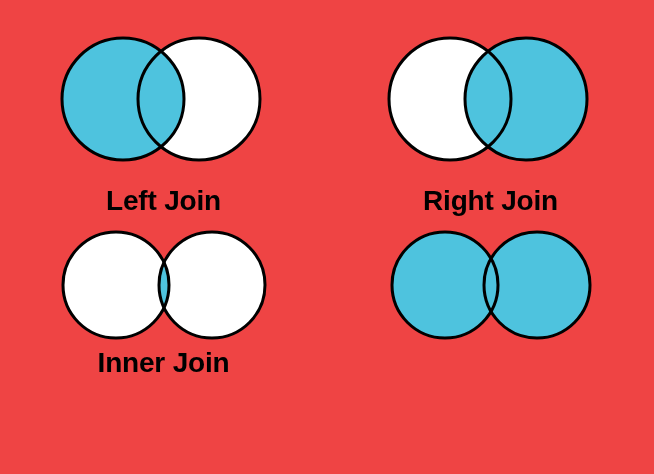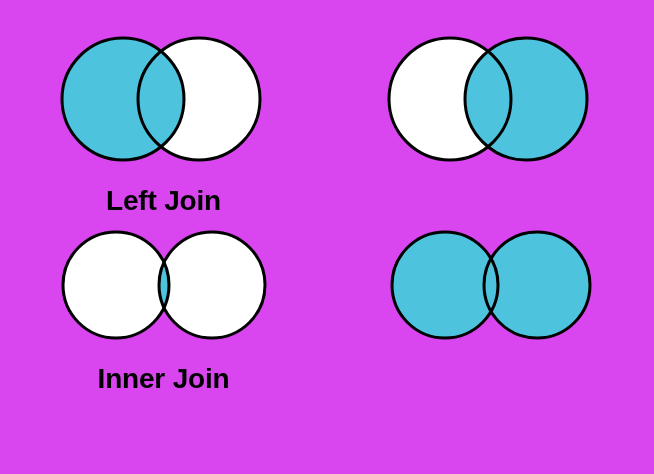--- a/index.html
+++ b/index.html
@@ -10,21 +10,21 @@
   body {
     width: 654px;
     height: 474px;
     font-family: "Liberation Sans", sans-serif;
     overflow: hidden;
   }
   .canvas {
     position: relative;
     width: 654px;
     height: 474px;
-    background: #d946ef;
+    background: #ef4444;
   }
   .grid {
     position: absolute;
     inset: 0;
     display: grid;
     grid-template-columns: 1fr 1fr;
     grid-template-rows: 220px 254px;
   }
   .cell {
     position: relative;
@@ -47,21 +47,21 @@
     font-family: "Liberation Sans", sans-serif;
     font-weight: bold;
     font-size: 28px;
     line-height: 34px;
     color: #000000;
     text-align: center;
     letter-spacing: -0.2px;
     white-space: pre-line;
   }
   .label-top { margin-top: 14px; }
-  .label-bottom { margin-top: 16px; }
+  .label-bottom { margin-top: 0; }
 </style>
 </head>
 <body>
 
 <div class="canvas">
   <div class="grid">
 
     <div class="cell cell-tl">
       <svg class="venn venn-top" viewBox="0 0 208 136">
         <defs>
@@ -88,20 +88,21 @@
             </clipPath>
         </defs>
         <circle cx="139" cy="65" r="61" fill="#4ec3de" stroke="none"></circle>
         <circle cx="63" cy="65" r="61" fill="#ffffff" stroke="none"></circle>
         <g clip-path="url(#clipR-rj)">
           <circle cx="63" cy="65" r="61" fill="#4ec3de" stroke="none"></circle>
         </g>
         <circle cx="63" cy="65" r="61" fill="none" stroke="#000000" stroke-width="3"></circle>
         <circle cx="139" cy="65" r="61" fill="none" stroke="#000000" stroke-width="3"></circle>
       </svg>
+      <div class="label label-top">Right Join</div>
     </div>
 
     <div class="cell cell-bl">
       <svg class="venn venn-bottom" viewBox="0 0 208 112">
         <defs>
           <clipPath id="clipL-ij">
               <circle cx="56" cy="55" r="53"></circle>
             </clipPath>
         </defs>
         <circle cx="56" cy="55" r="53" fill="#ffffff" stroke="none"></circle>

